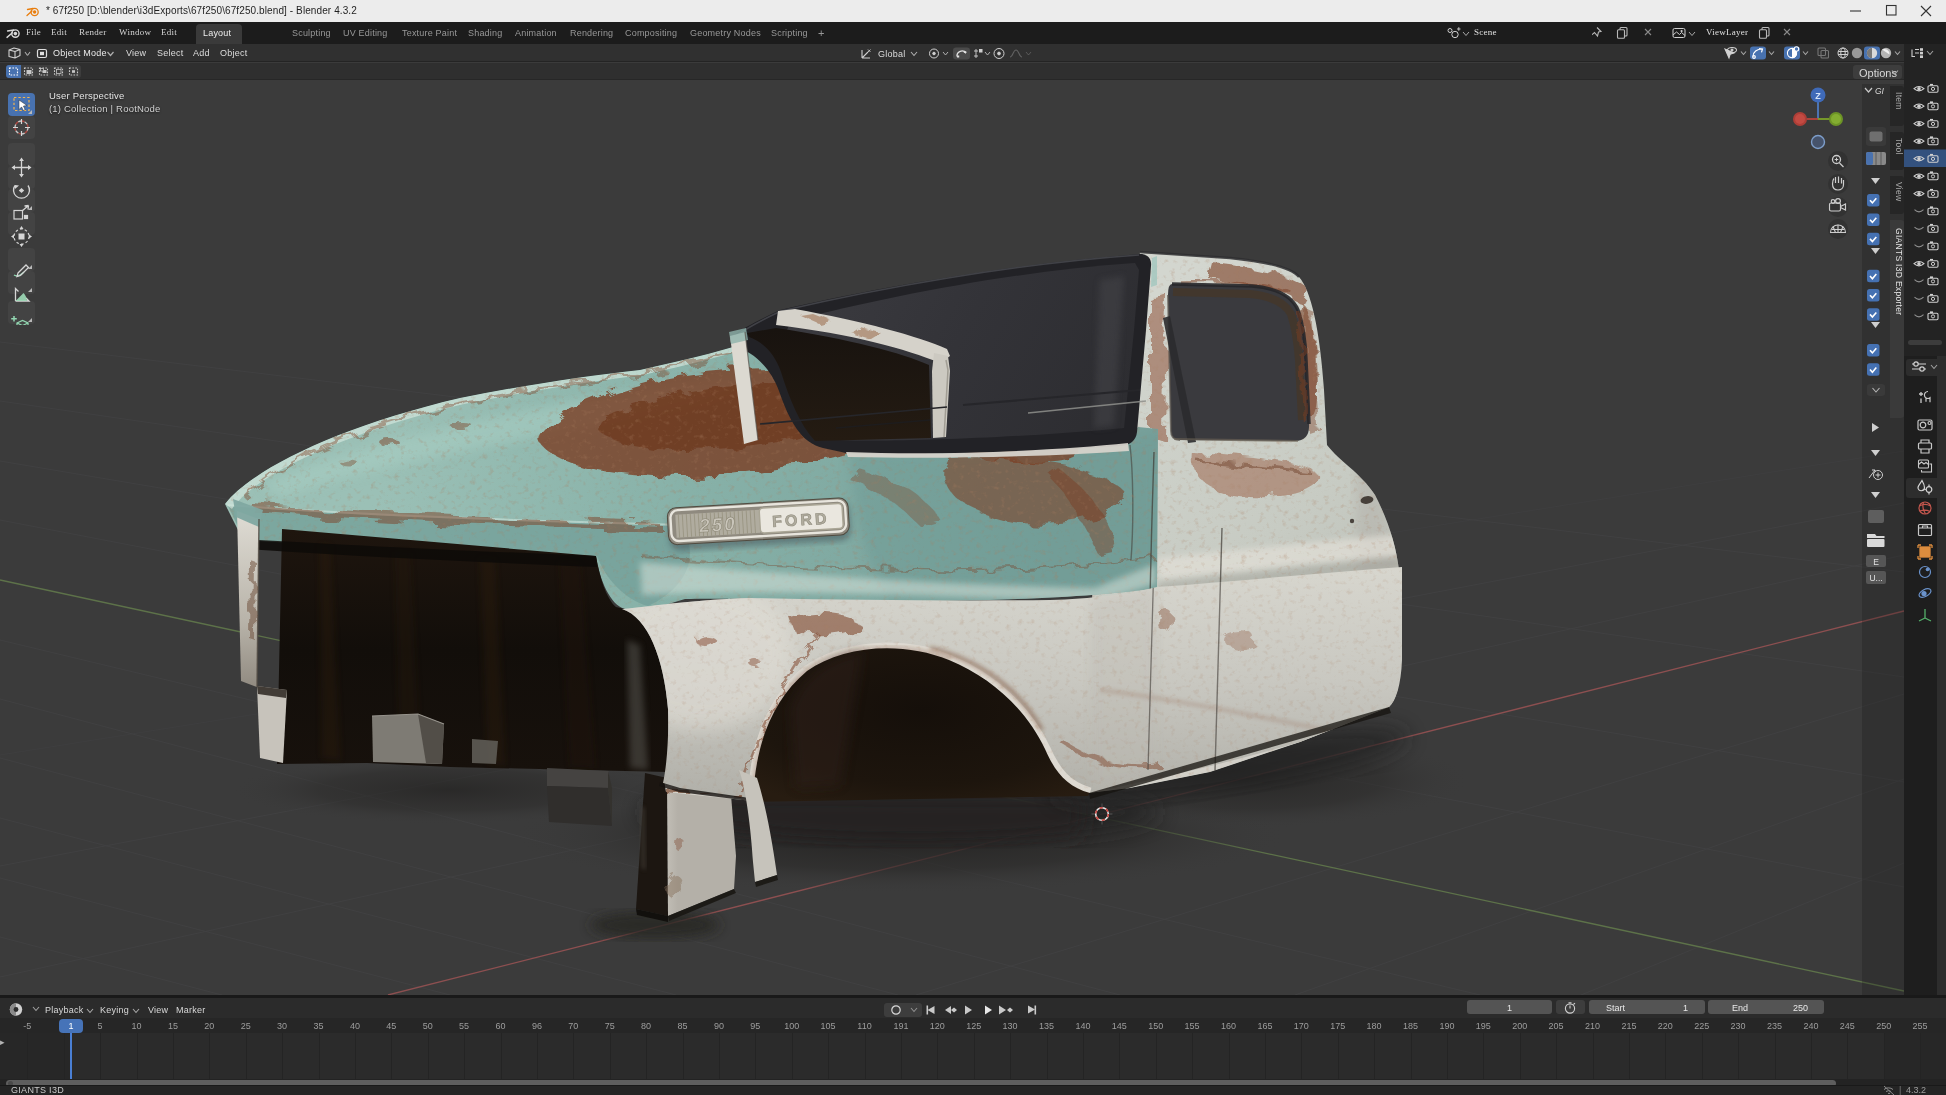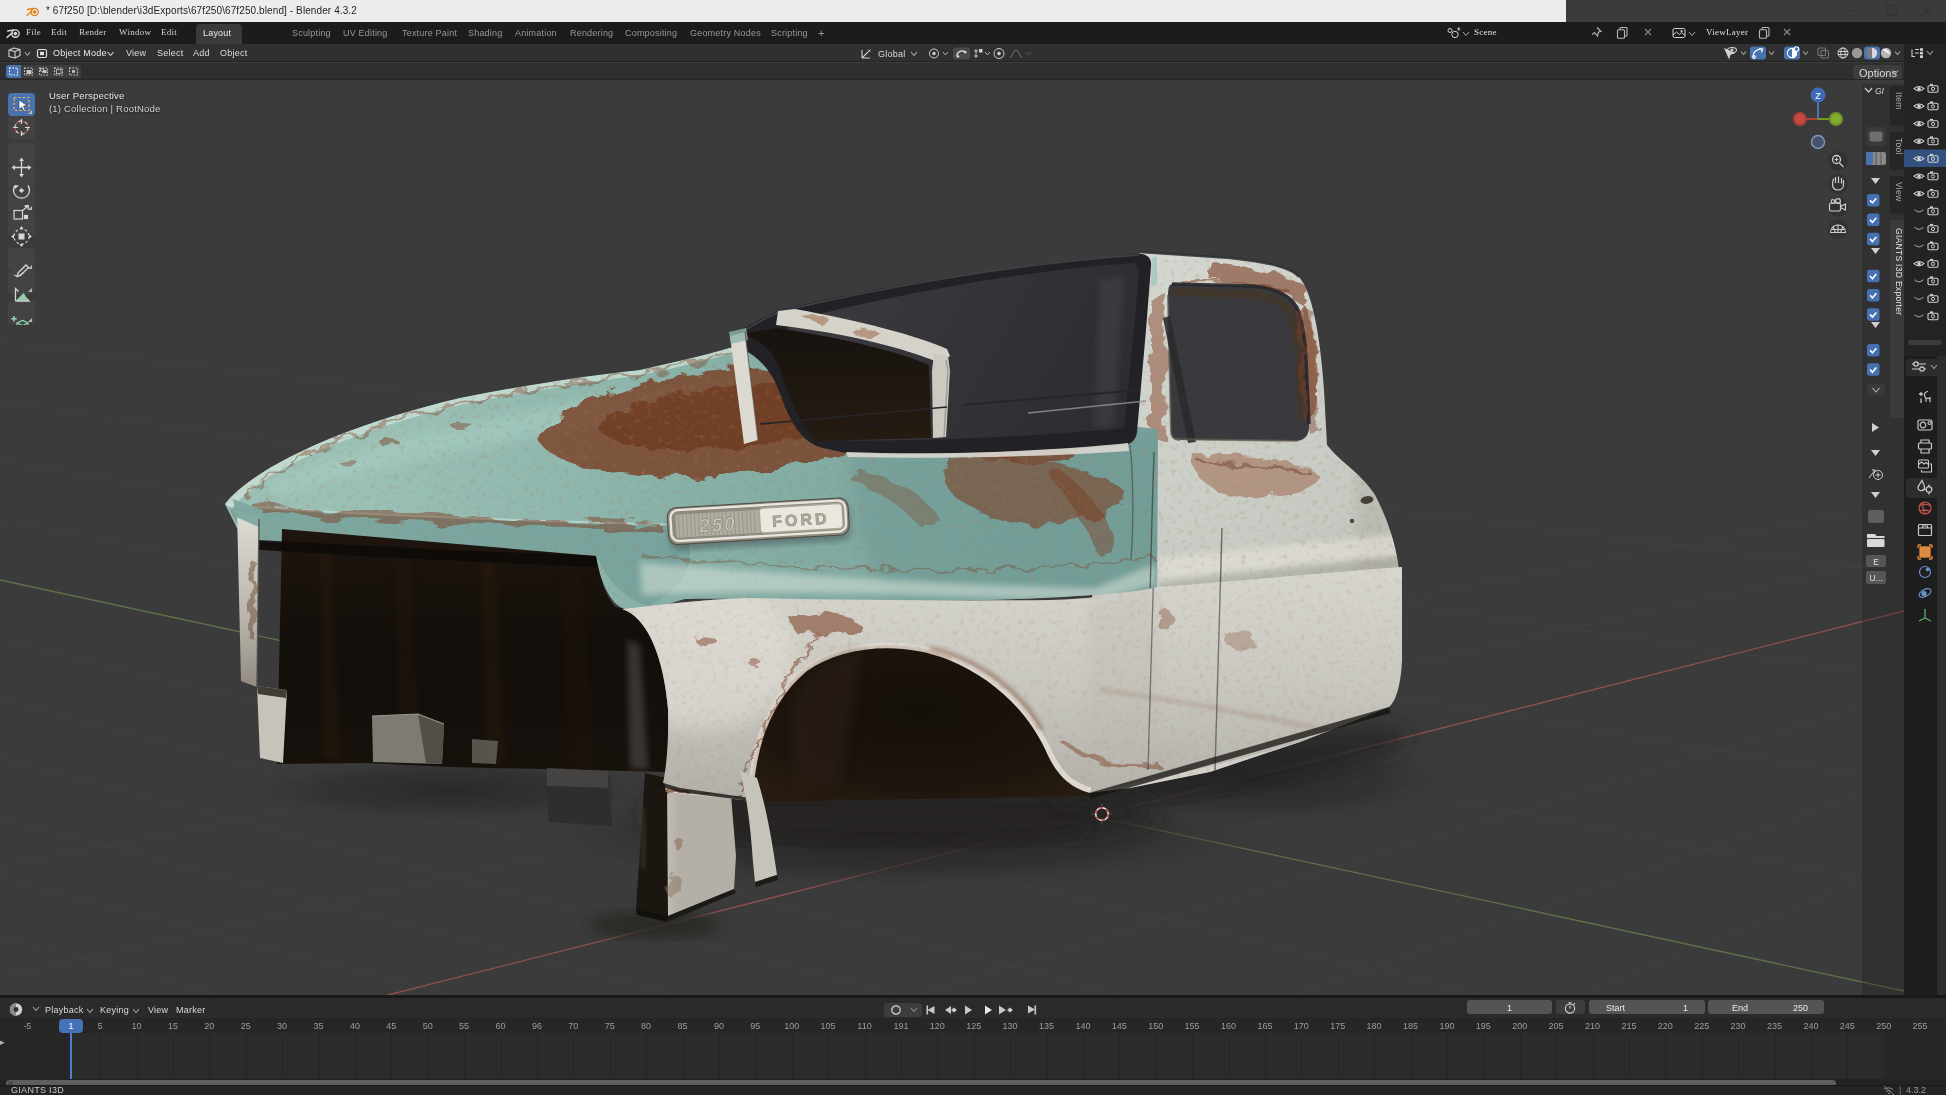--- a/index.html
+++ b/index.html
@@ -1,19 +1,19 @@
 <!DOCTYPE html>
 <html><head>
 <meta charset="utf-8">
 <style>
 * { margin:0; padding:0; box-sizing:border-box; }
 html,body { width:1946px; height:1095px; overflow:hidden; background:#3b3b3b;
   font-family:"Liberation Sans", sans-serif; }
 .abs { position:absolute; }
-#titlebar { position:absolute; left:0; top:0; width:1566px; height:22px;
+#titlebar { position:absolute; left:0; top:0; width:1946px; height:22px;
   background:#ececec; color:#1f1f1f; font-size:10px; }
 #titlebar .tt { position:absolute; left:46px; top:4.5px; letter-spacing:0.1px; }
 #topbar { position:absolute; left:0; top:22px; width:1946px; height:22px; background:#1c1c1c; }
 .menu { position:absolute; top:5px; font-size:9px; color:#d3d3d3; letter-spacing:0.25px;font-family:Liberation Serif, serif; }
 .wtab { position:absolute; top:4px; font-size:9px; color:#989898; letter-spacing:0.2px; }
 #vheader { position:absolute; left:0; top:44px; width:1904px; height:18px; background:#303030;
   border-bottom:1px solid #242424; }
 .vh { position:absolute; top:4px; font-size:9px; color:#dcdcdc; letter-spacing:0.25px; }
 #toolsettings { position:absolute; left:0; top:63px; width:1904px; height:17px; background:#2f2f2f;
   border-bottom:1px solid #272727; }

